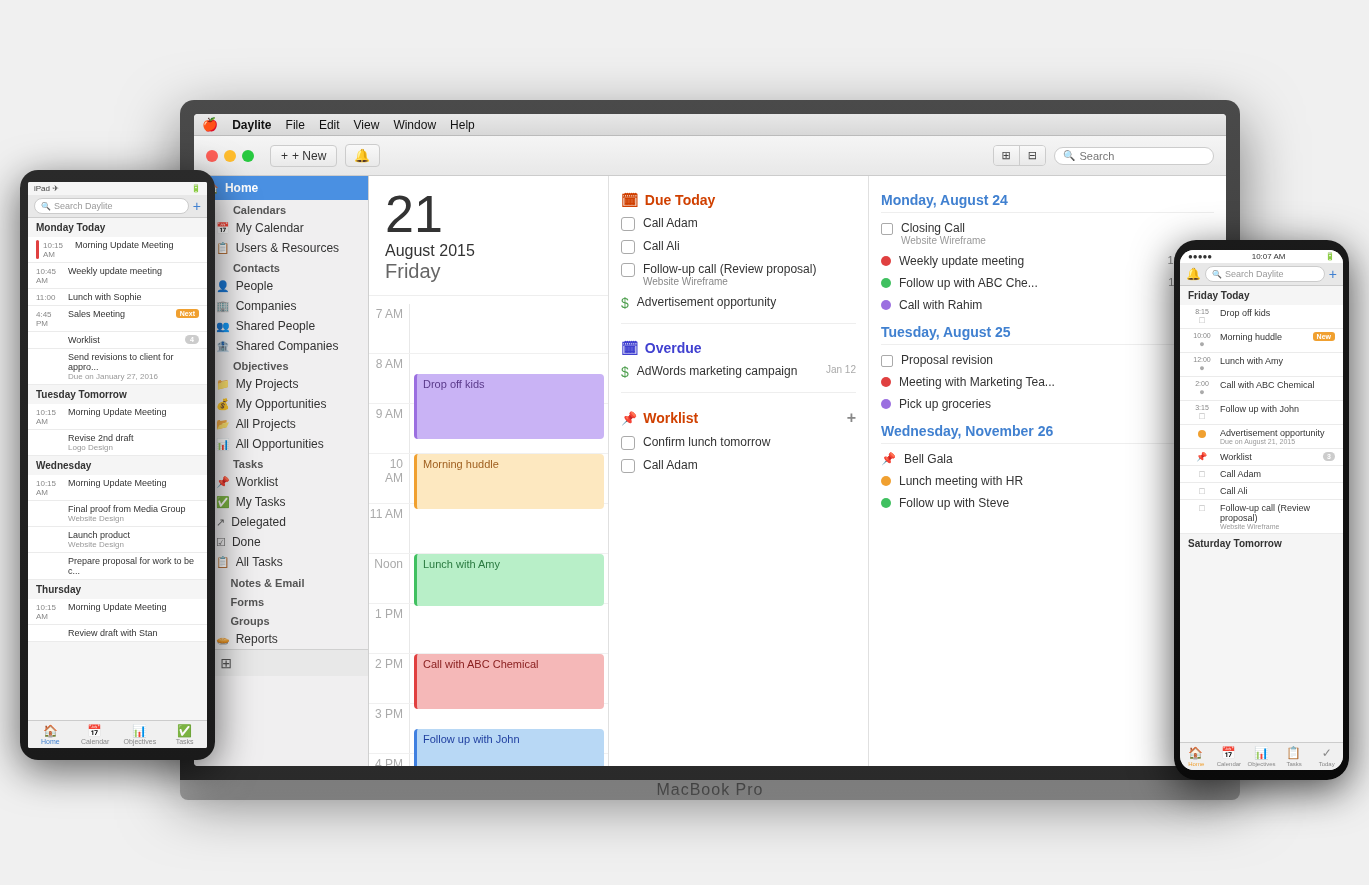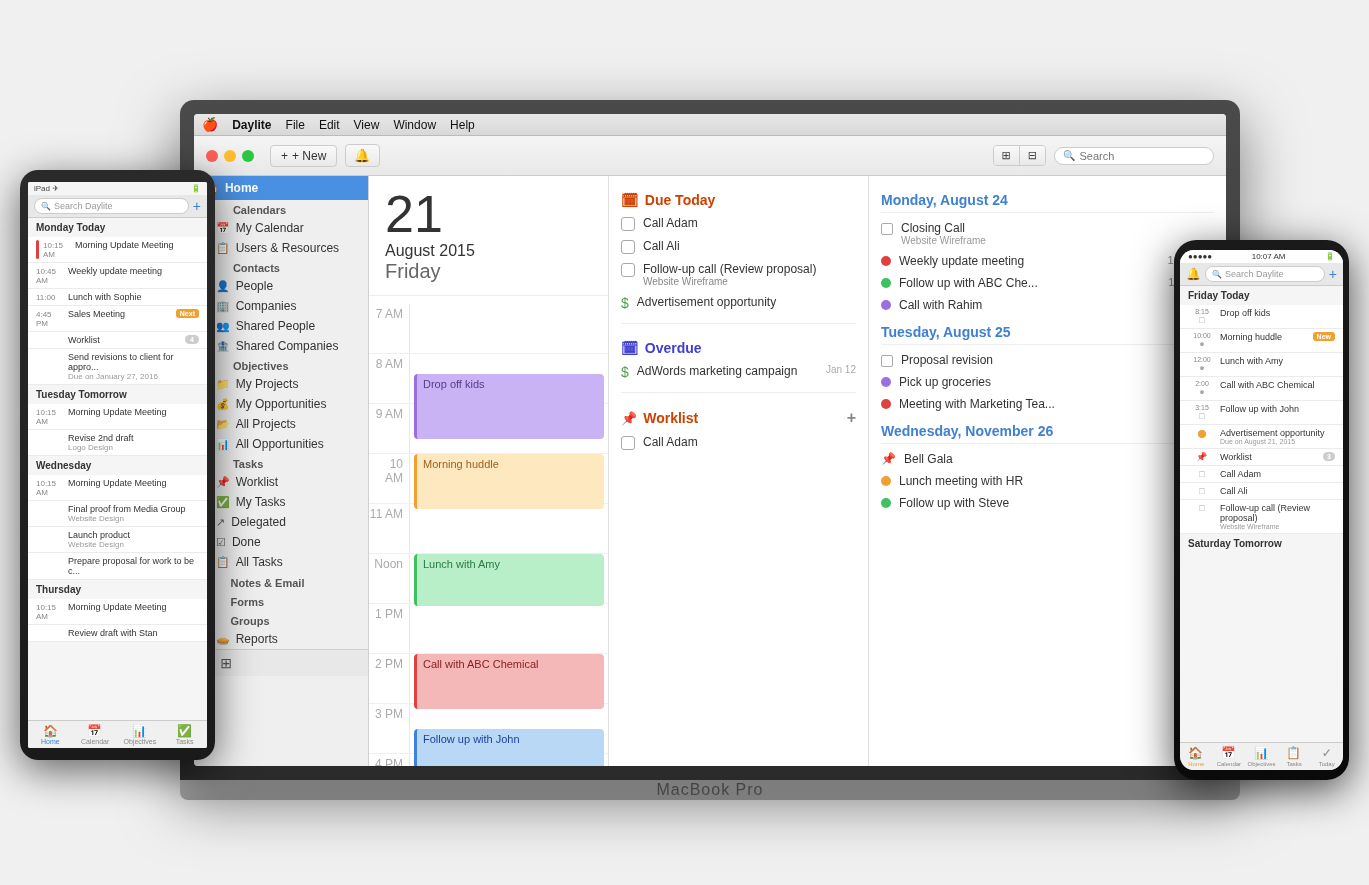--- a/index.html
+++ b/index.html
@@ -874,20 +874,24 @@
 
               <div class="section-divider"></div>
 
               <div class="worklist-header">
                 <span style="font-size:13px;">📌</span>
                 <span style="margin-left:6px;">Worklist</span>
                 <span class="worklist-plus">+</span>
               </div>
               <div class="task-item">
                 <div class="task-checkbox"></div>
+                <span>Confirm lunch tomorrow</span>
+              </div>
+              <div class="task-item">
+                <div class="task-checkbox"></div>
                 <span>Call Adam</span>
               </div>
             </div>
 
             <div class="upcoming-col">
 
               <div class="upcoming-day-header">Monday, August 24</div>
               <div class="upcoming-event">
                 <div class="dot-gray" style="width:12px;height:12px;border:1px solid #aaa;border-radius:2px;flex-shrink:0;margin-top:2px;"></div>
                 <div>
@@ -909,26 +913,26 @@
                 <div class="upcoming-dot dot-purple"></div>
                 <span>Call with Rahim</span>
               </div>
 
               <div class="upcoming-day-header">Tuesday, August 25</div>
               <div class="upcoming-event">
                 <div style="width:12px;height:12px;border:1px solid #aaa;border-radius:2px;flex-shrink:0;margin-top:2px;"></div>
                 <span>Proposal revision</span>
               </div>
               <div class="upcoming-event">
+                <div class="upcoming-dot dot-red"></div>
+                <span>Meeting with Marketing Tea...</span>
+              </div>
+              <div class="upcoming-event">
                 <div class="upcoming-dot dot-purple"></div>
                 <span>Pick up groceries</span>
-              </div>
-              <div class="upcoming-event">
-                <div class="upcoming-dot dot-red"></div>
-                <span>Meeting with Marketing Tea...</span>
               </div>
 
               <div class="upcoming-day-header">Wednesday, November 26</div>
               <div class="upcoming-event">
                 <span style="font-size:12px;color:#555;flex-shrink:0;">📌</span>
                 <span>Bell Gala</span>
               </div>
               <div class="upcoming-event">
                 <div class="upcoming-dot dot-orange"></div>
                 <span>Lunch meeting with HR</span>

